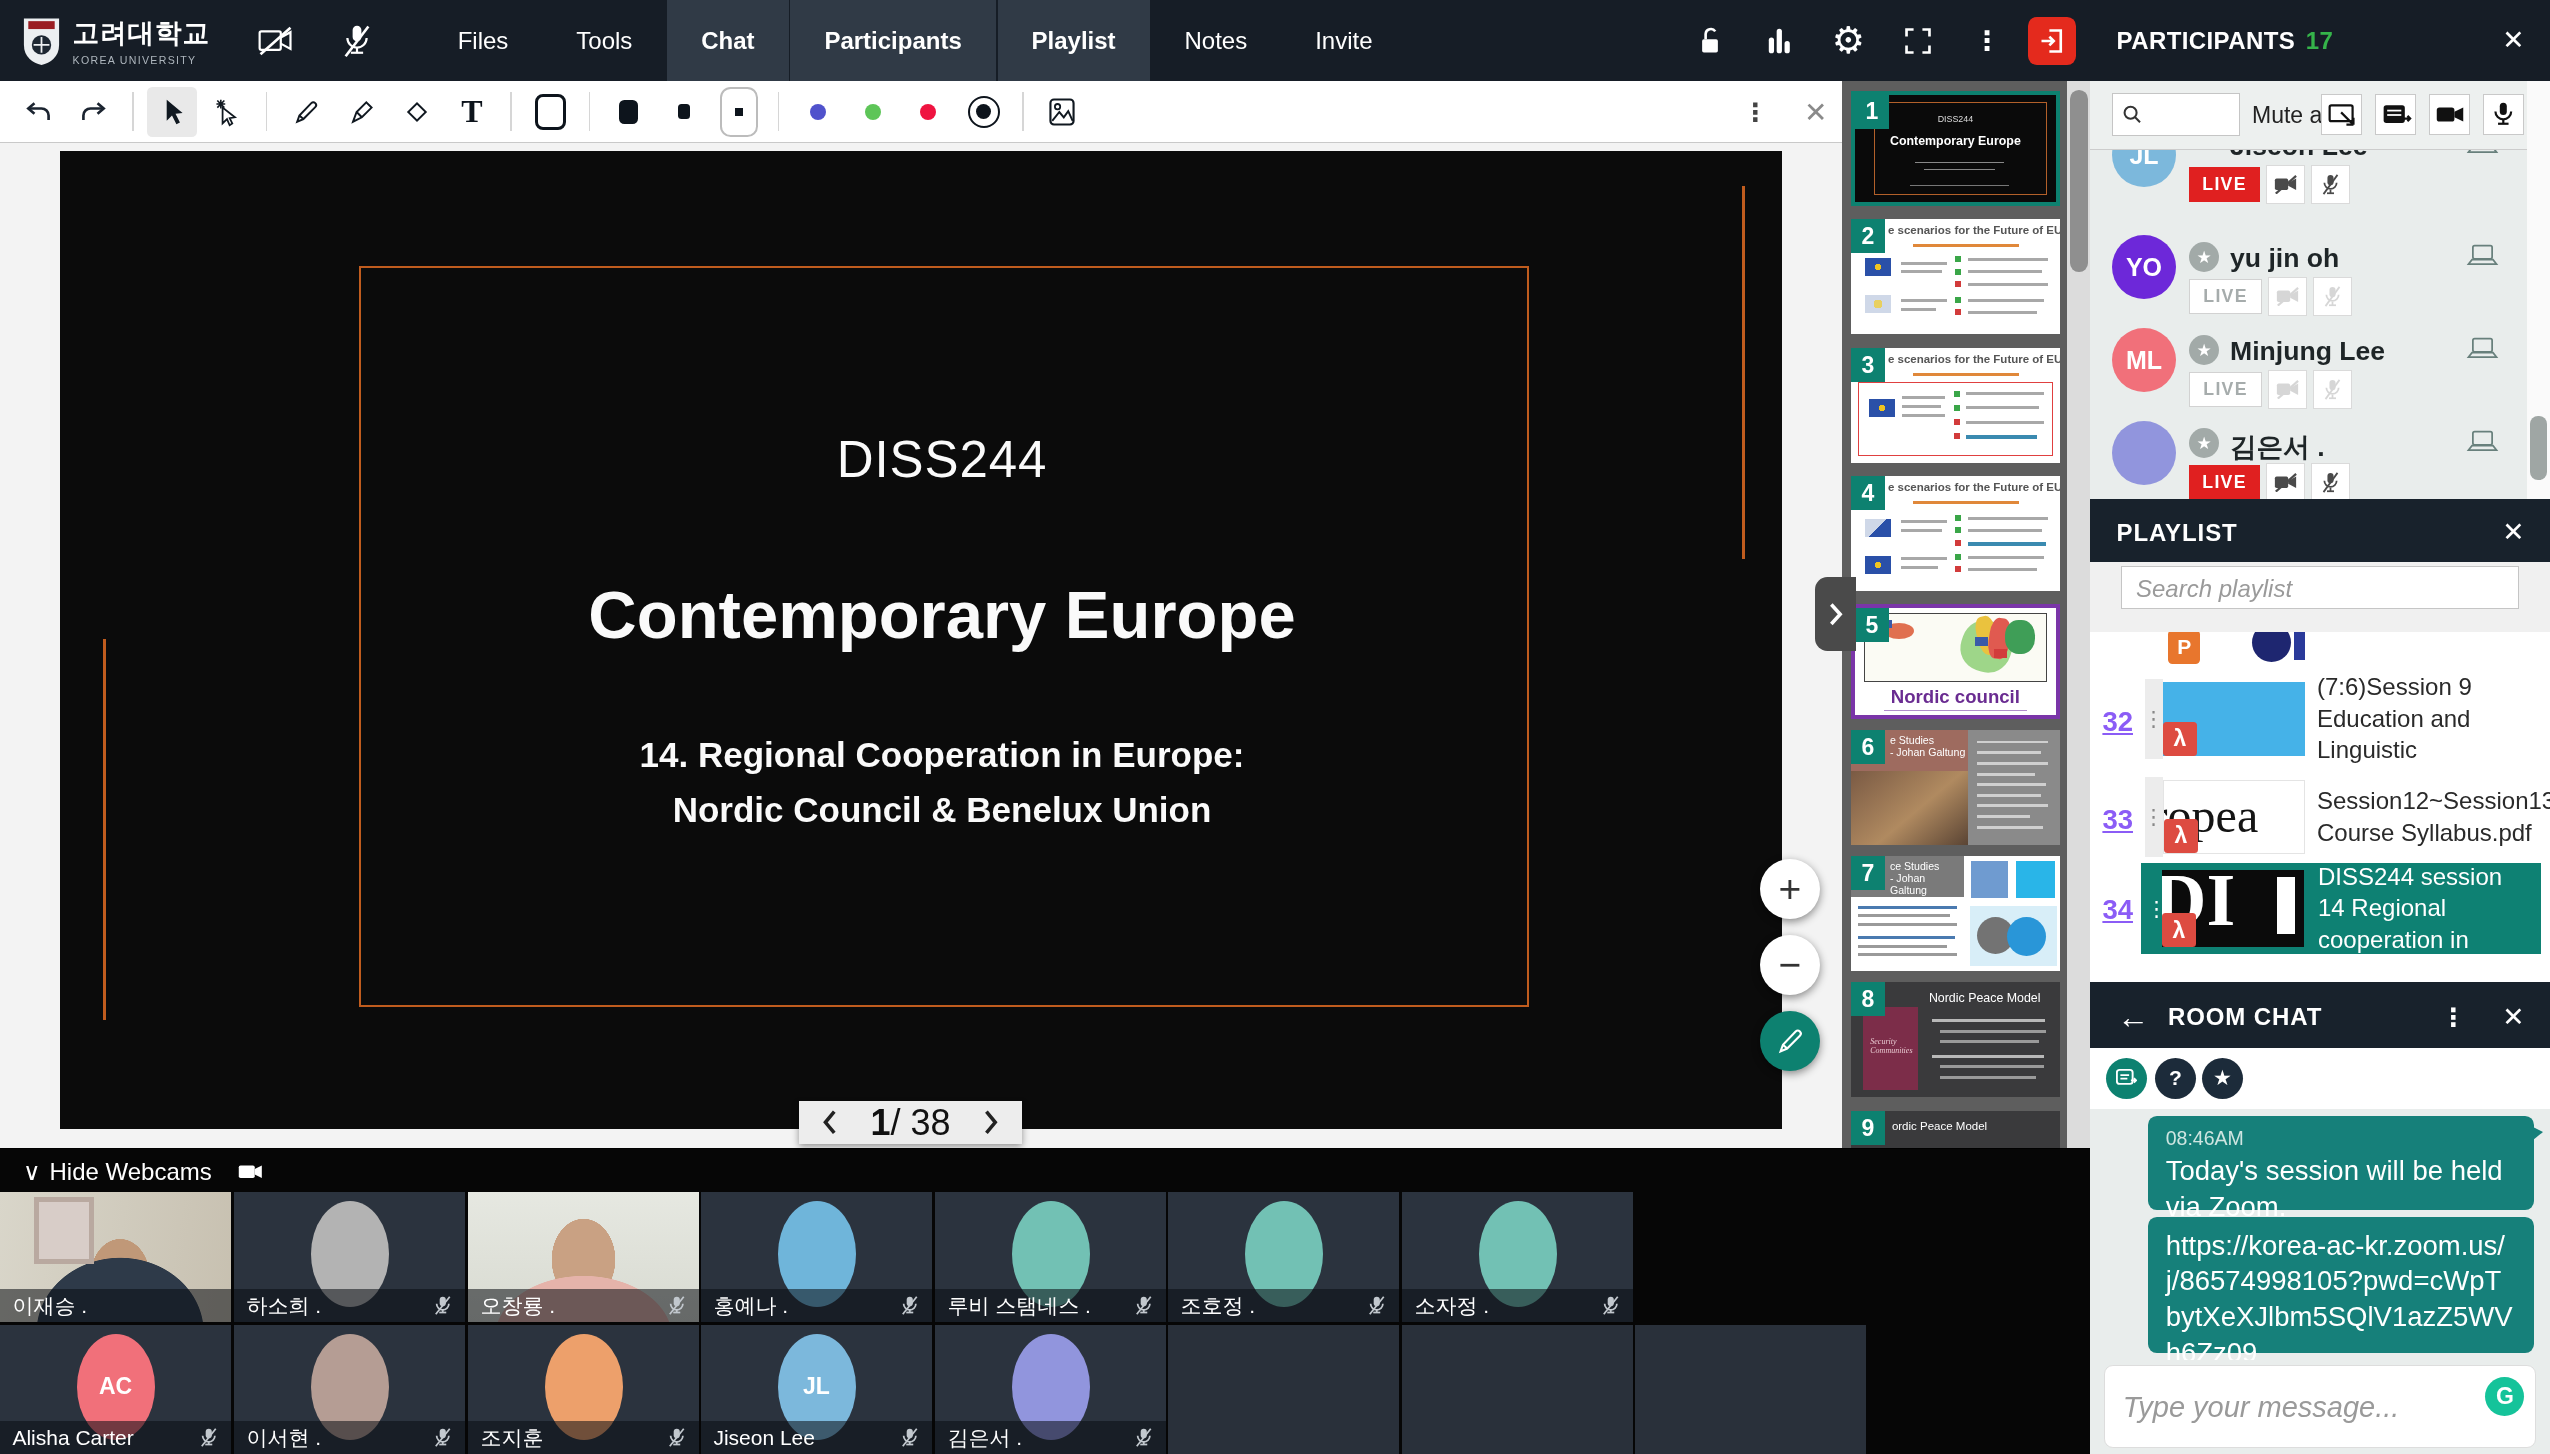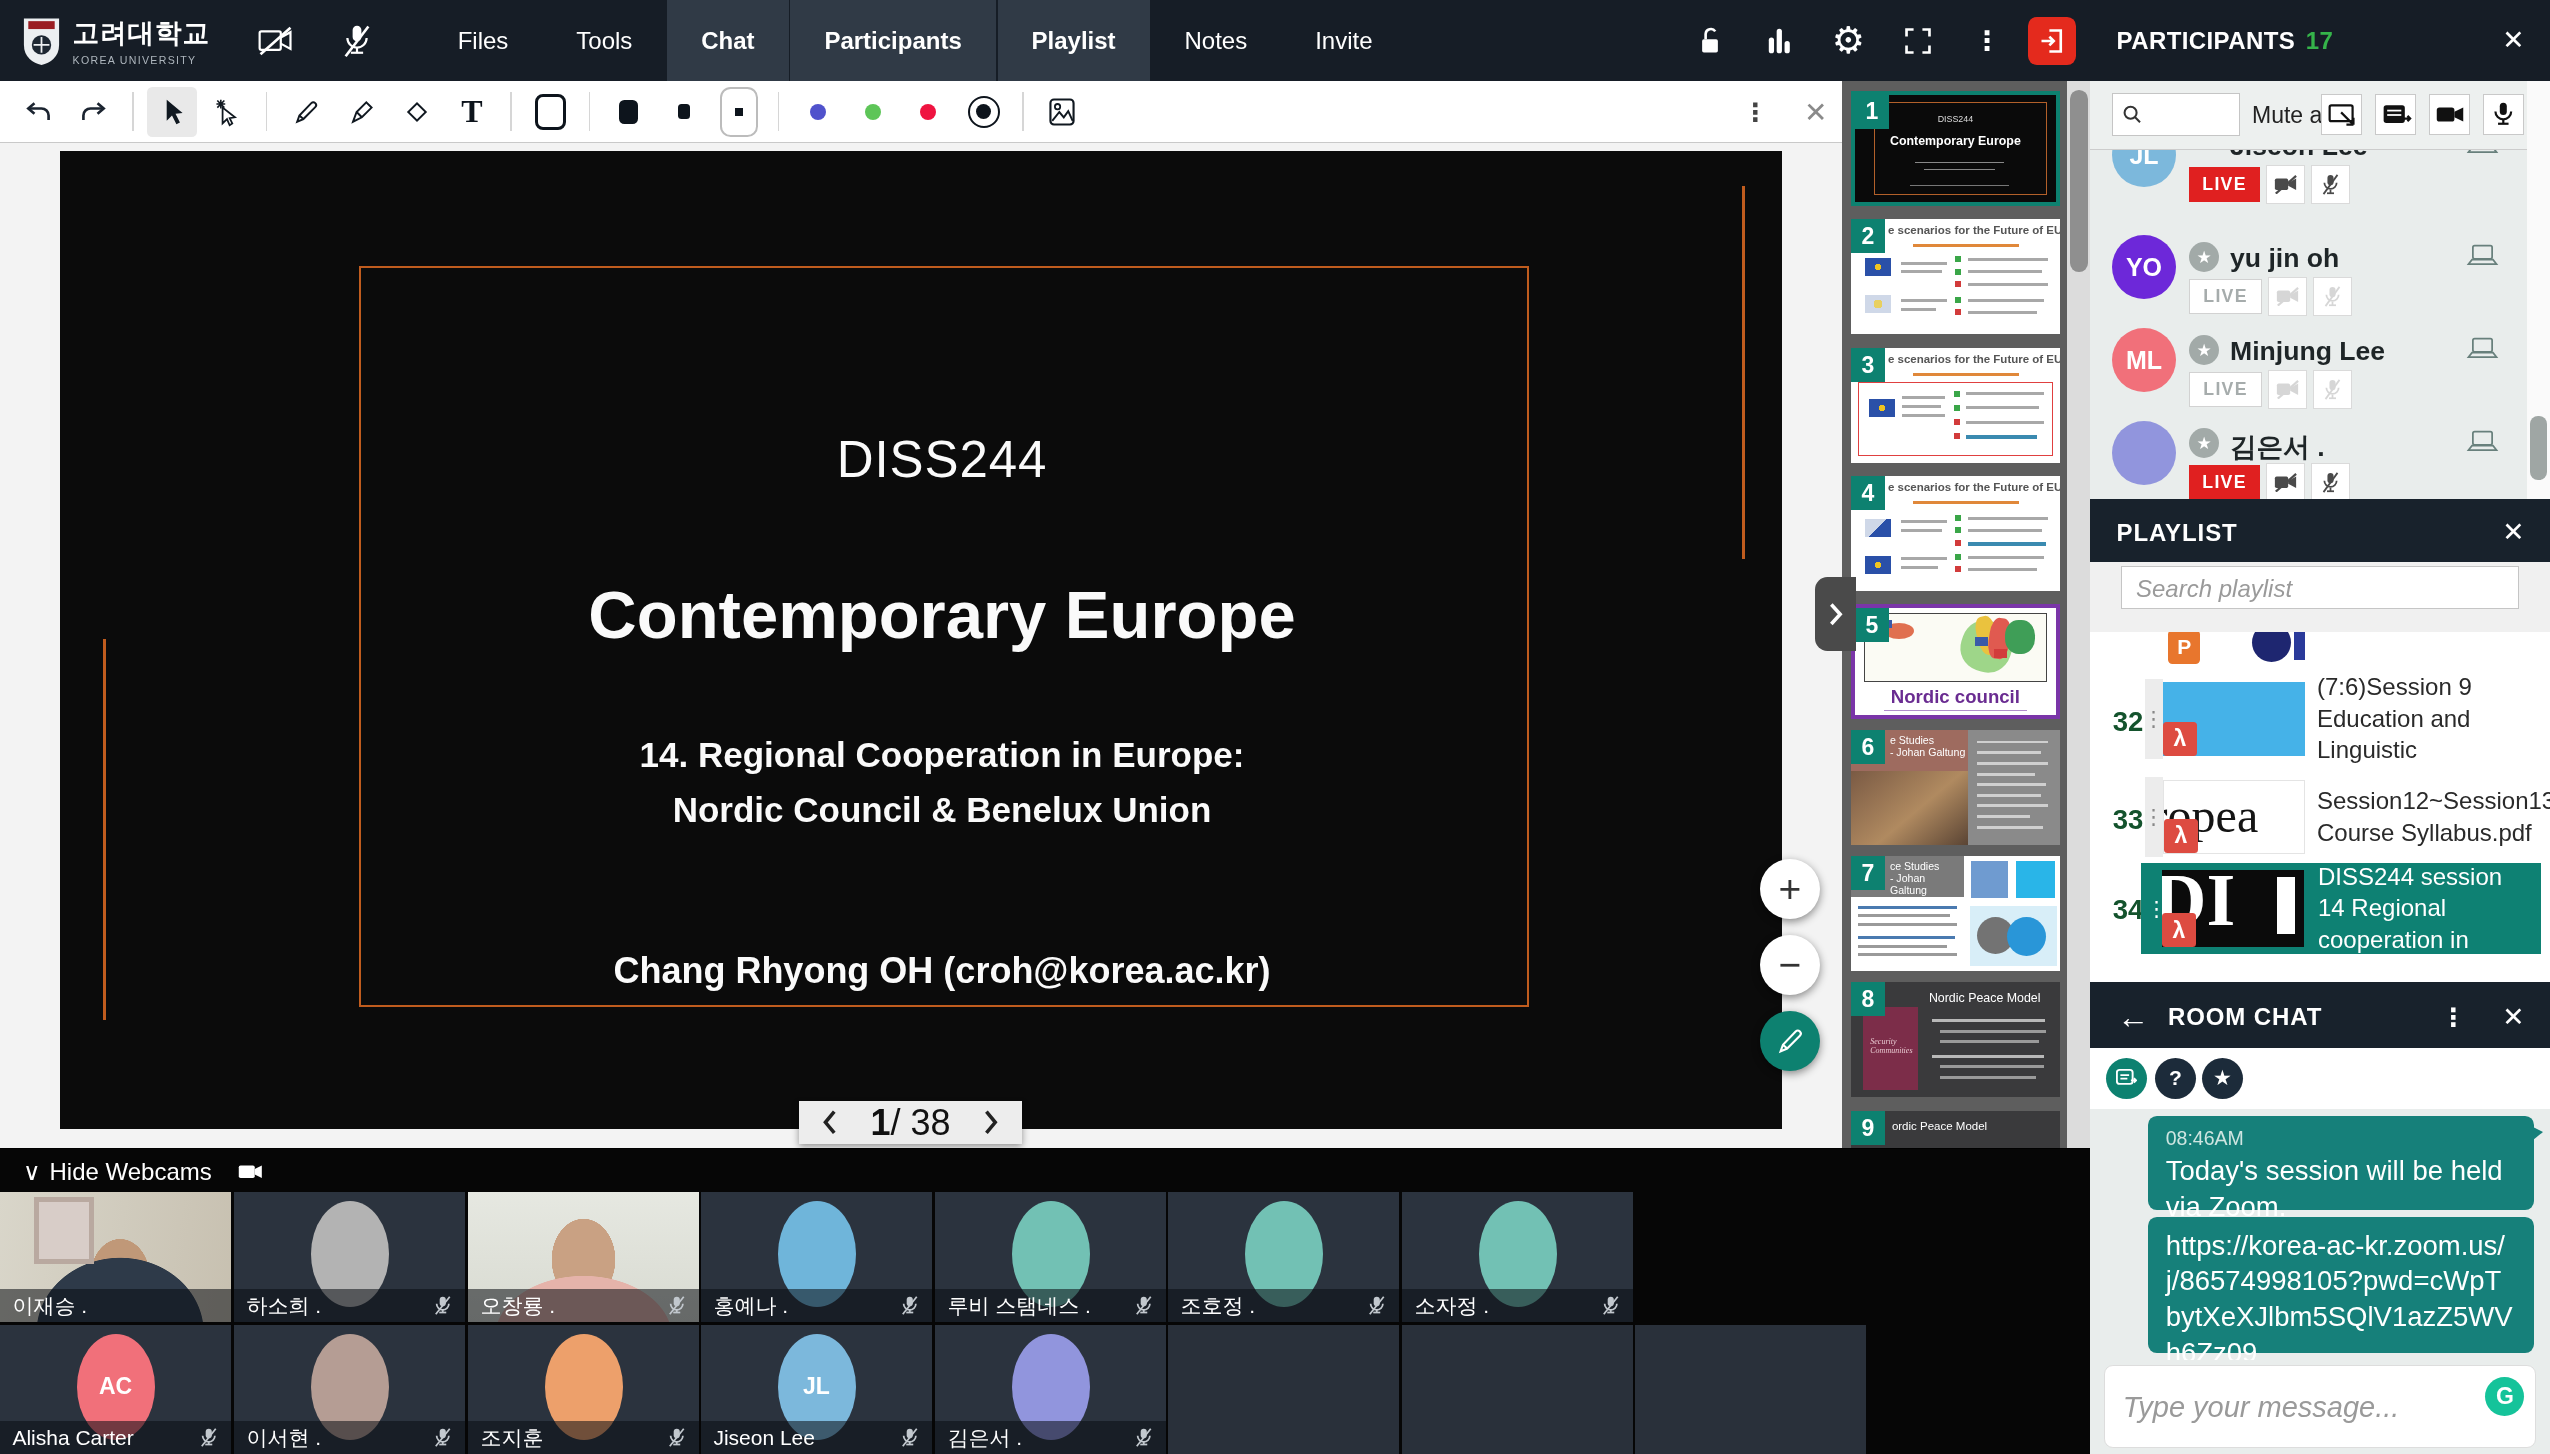--- a/index.html
+++ b/index.html
@@ -107,21 +107,21 @@
 
   
   .sec-header{position:absolute;left:2090px;width:460px;height:63px;background:#18222c;}
   .sec-title{position:absolute;left:26.6px;top:19.5px;color:#fff;font-size:24px;font-weight:bold;letter-spacing:0.9px;}
   .pl-search-area{position:absolute;left:2090px;top:562px;width:460px;height:70px;background:#f0f0f0;border-bottom:0.9px solid #ddd;}
   .pl-search{position:absolute;left:31px;top:4px;width:398px;height:43px;background:#fff;border:0.9px solid #c5c5c5;box-sizing:border-box;}
   .pl-search input{width:96%;height:100%;border:none;outline:none;font-size:24px;font-style:italic;color:#555;padding-left:14px;background:none;}
   .pl-search input::placeholder{color:#9a9a9a;font-style:italic;}
   .pl-list{position:absolute;left:2090px;top:632px;width:460px;height:350px;background:#fff;overflow:hidden;}
   .pl-item{position:absolute;left:0;width:460px;height:80px;cursor:pointer;}
-  .pl-num{position:absolute;left:12.4px;width:41px;text-align:right;font-size:27.5px;font-weight:bold;color:#14532d;}
+  .pl-num{position:absolute;left:12.4px;width:41px;text-align:left;font-size:27.5px;font-weight:bold;color:#8b5cf6;text-decoration:underline;}
   .pl-handle{position:absolute;left:55px;top:0;width:17.7px;height:100%;background:#ececec;color:#888;font-size:21px;display:flex;align-items:center;justify-content:center;}
   .pl-thumb{position:absolute;left:73px;top:2.7px;width:142px;height:74px;overflow:hidden;background:#ddd;}
   .pdf-badge{position:absolute;left:0;bottom:0;width:34px;height:34px;background:#dd4b41;border-radius:3.5px;color:#fff;
              display:flex;align-items:center;justify-content:center;font-size:23px;font-weight:bold;z-index:2;}
   .pl-label{position:absolute;left:227px;width:221px;font-size:24px;color:#2a2a2a;line-height:1.32;}
   .pl-sel{position:absolute;left:51px;top:231px;width:400px;height:91px;background:#0e8173;}
   .ppt-badge{position:absolute;left:5.3px;top:-1.8px;width:32px;height:34px;background:#e8762d;border-radius:4.4px;color:#fff;font-weight:bold;font-size:21px;display:flex;align-items:center;justify-content:center;}
 
   
   .rc-quick{position:absolute;left:2090px;top:1048px;width:460px;height:61px;background:#fff;border-bottom:1.8px solid #d8d8d8;}
@@ -332,21 +332,20 @@
 
   <div class="canvas">
     <div class="slide">
       <div class="orange-box"></div>
       <div class="oline" style="left:43px;top:488px;height:381px;"></div>
       <div class="oline" style="left:1682px;top:35px;height:373px;"></div>
       <div class="slide-text st-course">DISS244</div>
       <div class="slide-text st-title">Contemporary Europe</div>
       <div class="slide-text st-sub1">14. Regional Cooperation in Europe:</div>
       <div class="slide-text st-sub2">Nordic Council &amp; Benelux Union</div>
-      <div class="slide-text st-auth">Chang Rhyong OH (croh@korea.ac.kr)</div>
     </div>
     <div class="pagenav">
       <button class="navbtn">
         <svg width="17.7" height="26.6" viewBox="0 0 20 30">
             <path d="M15 3 L5 15 L15 27" fill="none" stroke="#222" stroke-width="4"></path>
           </svg>
       </button>
       <span class="pn-txt">
         <span class="pn-cur">1</span><span>/</span> <span>38</span>
       </span>

